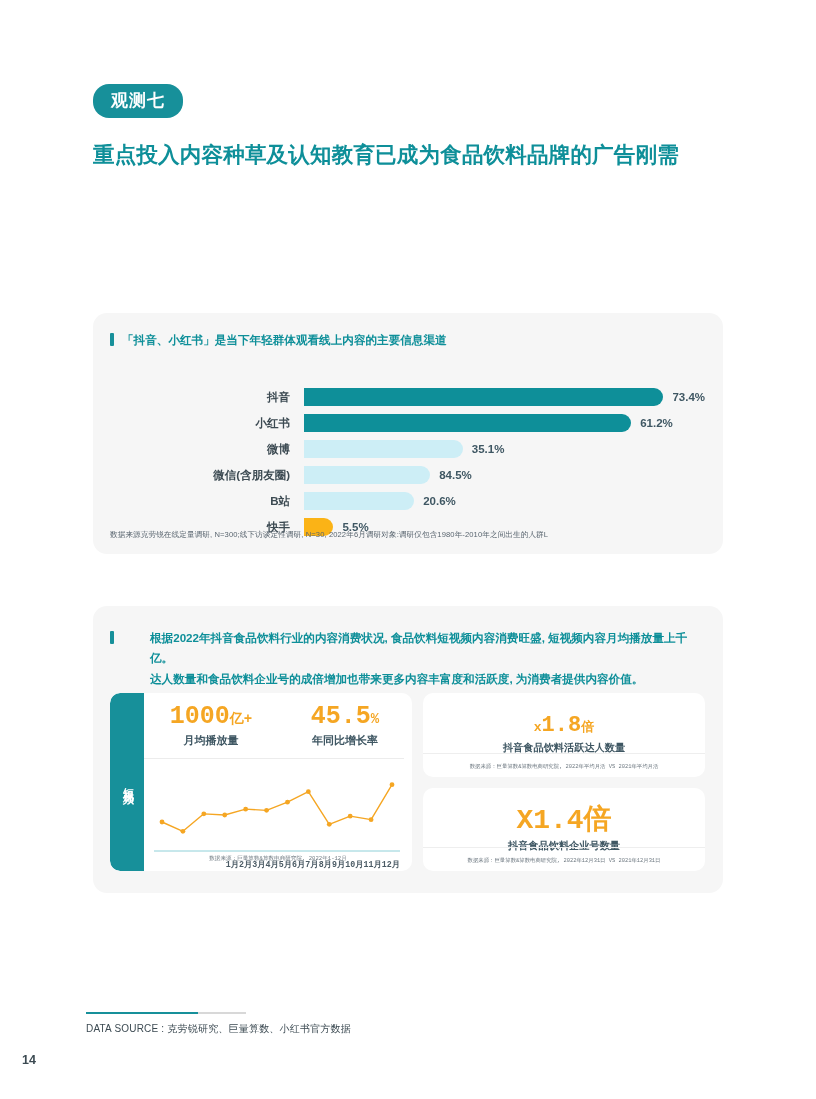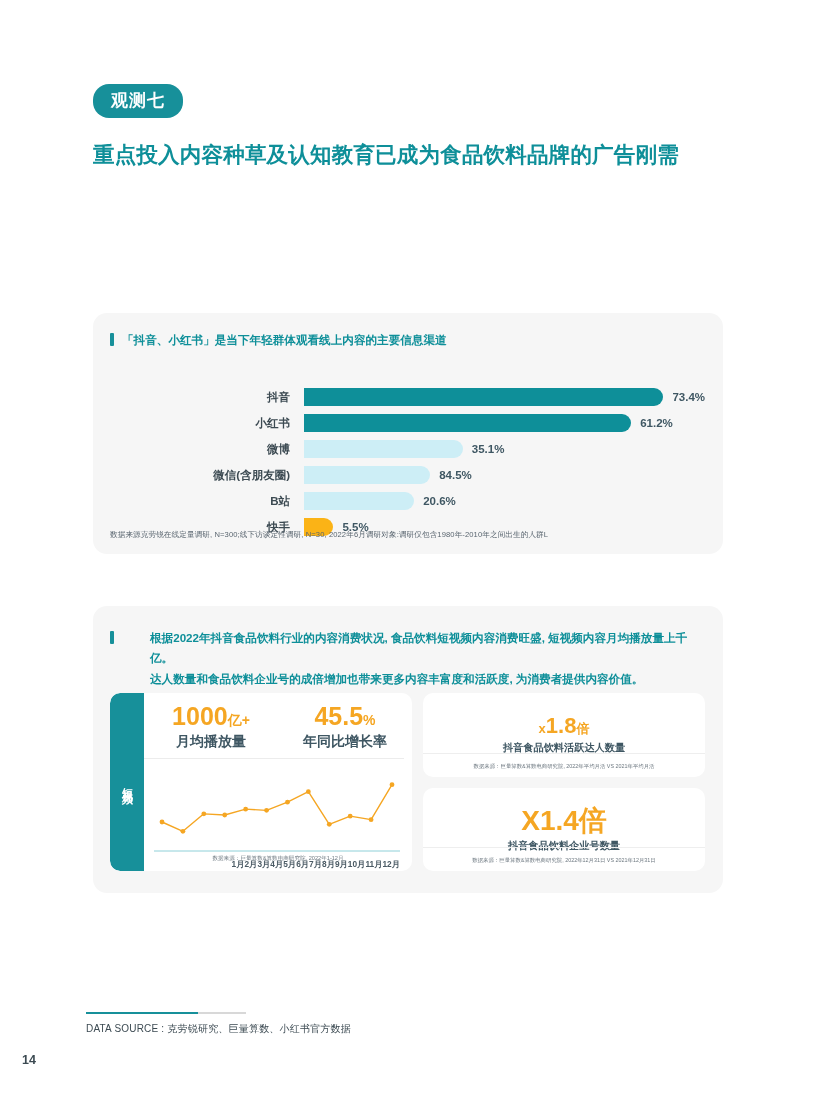--- a/index.html
+++ b/index.html
@@ -114,20 +114,21 @@
   }
 
   
   #card-video{left:93px;top:606px;width:630px;height:287px;}
   .video-head{position:absolute;left:17px;top:22px;right:24px;gap:36px;}
   .video-body{
     position:absolute;
     left:17px;top:87px;right:18px;bottom:22px;
     display:flex;
     gap:11px;
+    font-family:Liberation Mono, monospace;
   }
 
   
   .panel-left{
     position:relative;
     flex:0 0 302px;
     background:#ffffff;
     border-radius:10px;
     overflow:hidden;
   }
@@ -145,21 +146,21 @@
   .kpi-row{
     position:absolute;left:34px;right:0;top:10px;
     display:flex;
   }
   .kpi{flex:1 1 0;text-align:center;}
   .kpi-num{
     color:#f5a623;font-weight:bold;font-size:25px;line-height:1.1;
   }
   .kpi-num .u{font-size:14px;}
   .kpi-cap{
-    margin-top:2px;font-size:14px;font-weight:bold;color:#3f5763;
+    margin-top:2px;font-size:11px;font-weight:bold;color:#3f5763;
   }
   .line-wrap{
     position:absolute;left:44px;right:12px;top:72px;height:92px;
   }
   .divider{
     position:absolute;left:34px;right:8px;top:65px;height:1px;background:#ececec;
   }
   .months{
     position:absolute;left:44px;right:12px;top:166px;
     display:flex;justify-content:flex-end;

